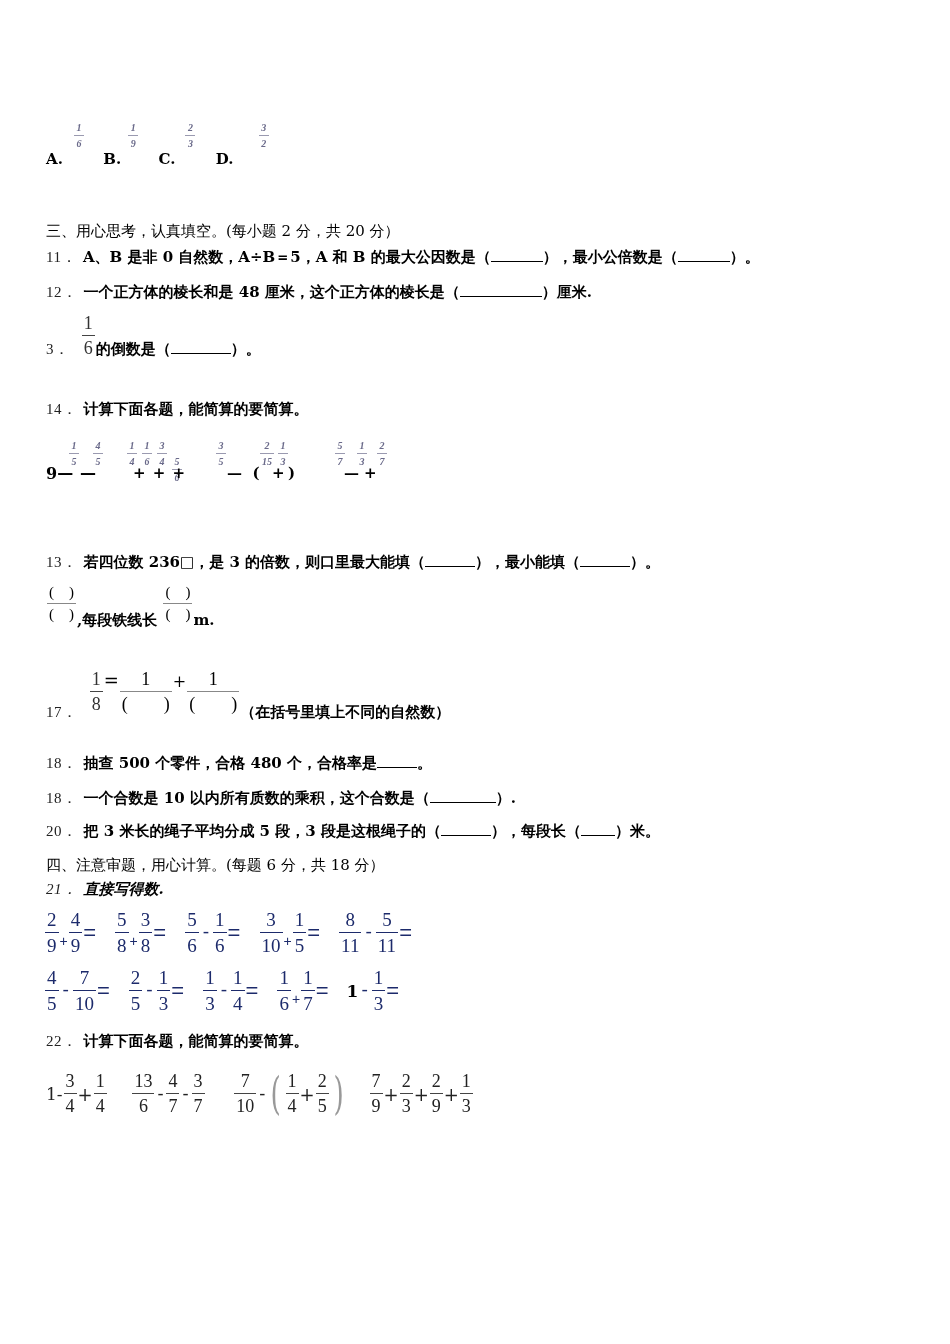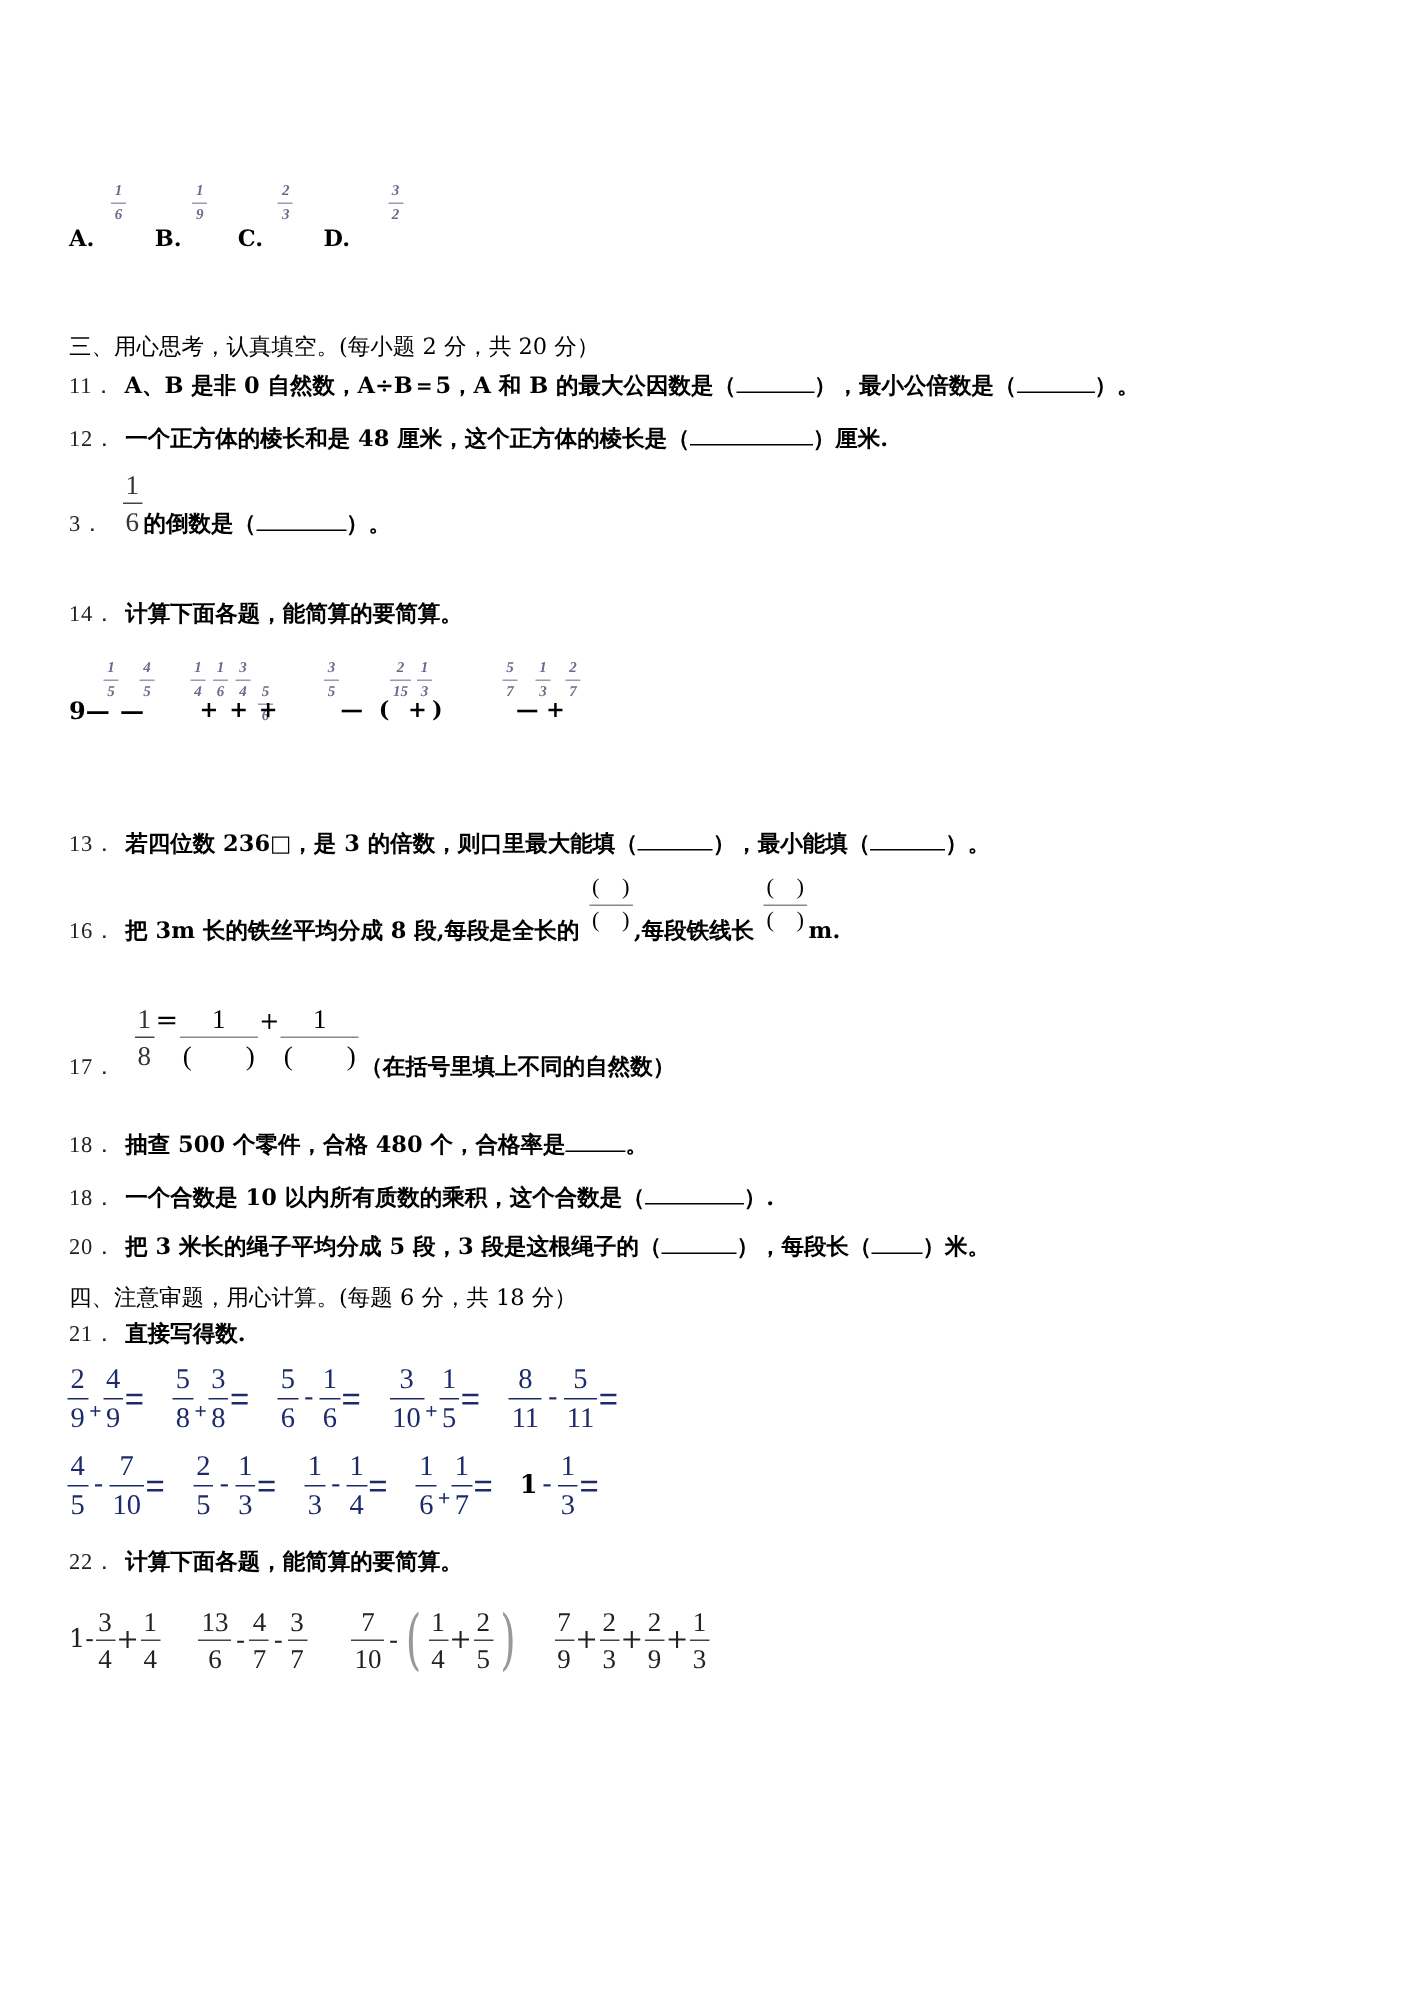--- a/index.html
+++ b/index.html
@@ -103,21 +103,20 @@
   <span class="tf" style="position:absolute; left:22px; top:0;"><span>1</span><span class="bar"></span><span>3</span></span>
   <span style="position:absolute; top:24px; left:30px;">+</span>
   <span class="tf" style="position:absolute; left:42px; top:0;"><span>2</span><span class="bar"></span><span>7</span></span>
 </div>
 
 <div class="abs q" style="left:46px; top:552px;">
   <span class="num">13．</span><span>若四位数 236□，是 3 的倍数，则口里最大能填（</span><span class="blank" style="width:50px;"></span><span>），最小能填（</span><span class="blank" style="width:50px;"></span><span>）。</span>
 </div>
 
 <div class="abs q" style="left:46px; top:585px;">
-  <span style="vertical-align:-26px;"><span class="num">16．</span><span>把 3m 长的铁丝平均分成 8 段,每段是全长的</span></span>
   <span class="fr" style="font-size:15px; font-weight:normal; vertical-align:top;">
       <span class="n" style="white-space:pre;">(    )</span>
       <span class="ln" style="border-top-color:#888;"></span>
       <span class="d" style="white-space:pre;">(    )</span>
     </span><span style="vertical-align:-26px;">,每段铁线长</span>
   <span class="fr" style="font-size:15px; font-weight:normal; vertical-align:top;">
       <span class="n" style="white-space:pre;">(    )</span>
       <span class="ln" style="border-top-color:#888;"></span>
       <span class="d" style="white-space:pre;">(    )</span>
     </span><span style="vertical-align:-26px;">m.</span>
@@ -147,21 +146,21 @@
 <div class="abs q" style="left:46px; top:788px;">
   <span class="num">18．</span><span>一个合数是 10 以内所有质数的乘积，这个合数是（</span><span class="blank" style="width:66px;"></span><span>）.</span>
 </div>
 
 <div class="abs q" style="left:46px; top:821px;">
   <span class="num">20．</span><span>把 3 米长的绳子平均分成 5 段，3 段是这根绳子的（</span><span class="blank" style="width:50px;"></span><span>），每段长（</span><span class="blank" style="width:34px;"></span><span>）米。</span>
 </div>
 
 <div class="abs sec" style="left:46px; top:856px;">四、注意审题，用心计算。(每题 6 分，共 18 分）</div>
 
-<div class="abs q" style="left:46px; top:880px;">
+<div class="abs q" style="left:46px; top:880px;font-style:italic;">
   <span class="num">21．</span><span>直接写得数.</span>
 </div>
 
 <div class="abs row21" style="left:44px; top:910px;">
   <span><span class="fr blue">
         <span class="n">2</span>
         <span class="ln"></span>
         <span class="d">9</span>
       </span><span class="opplus blue">+</span><span class="fr blue">
         <span class="n">4</span>

